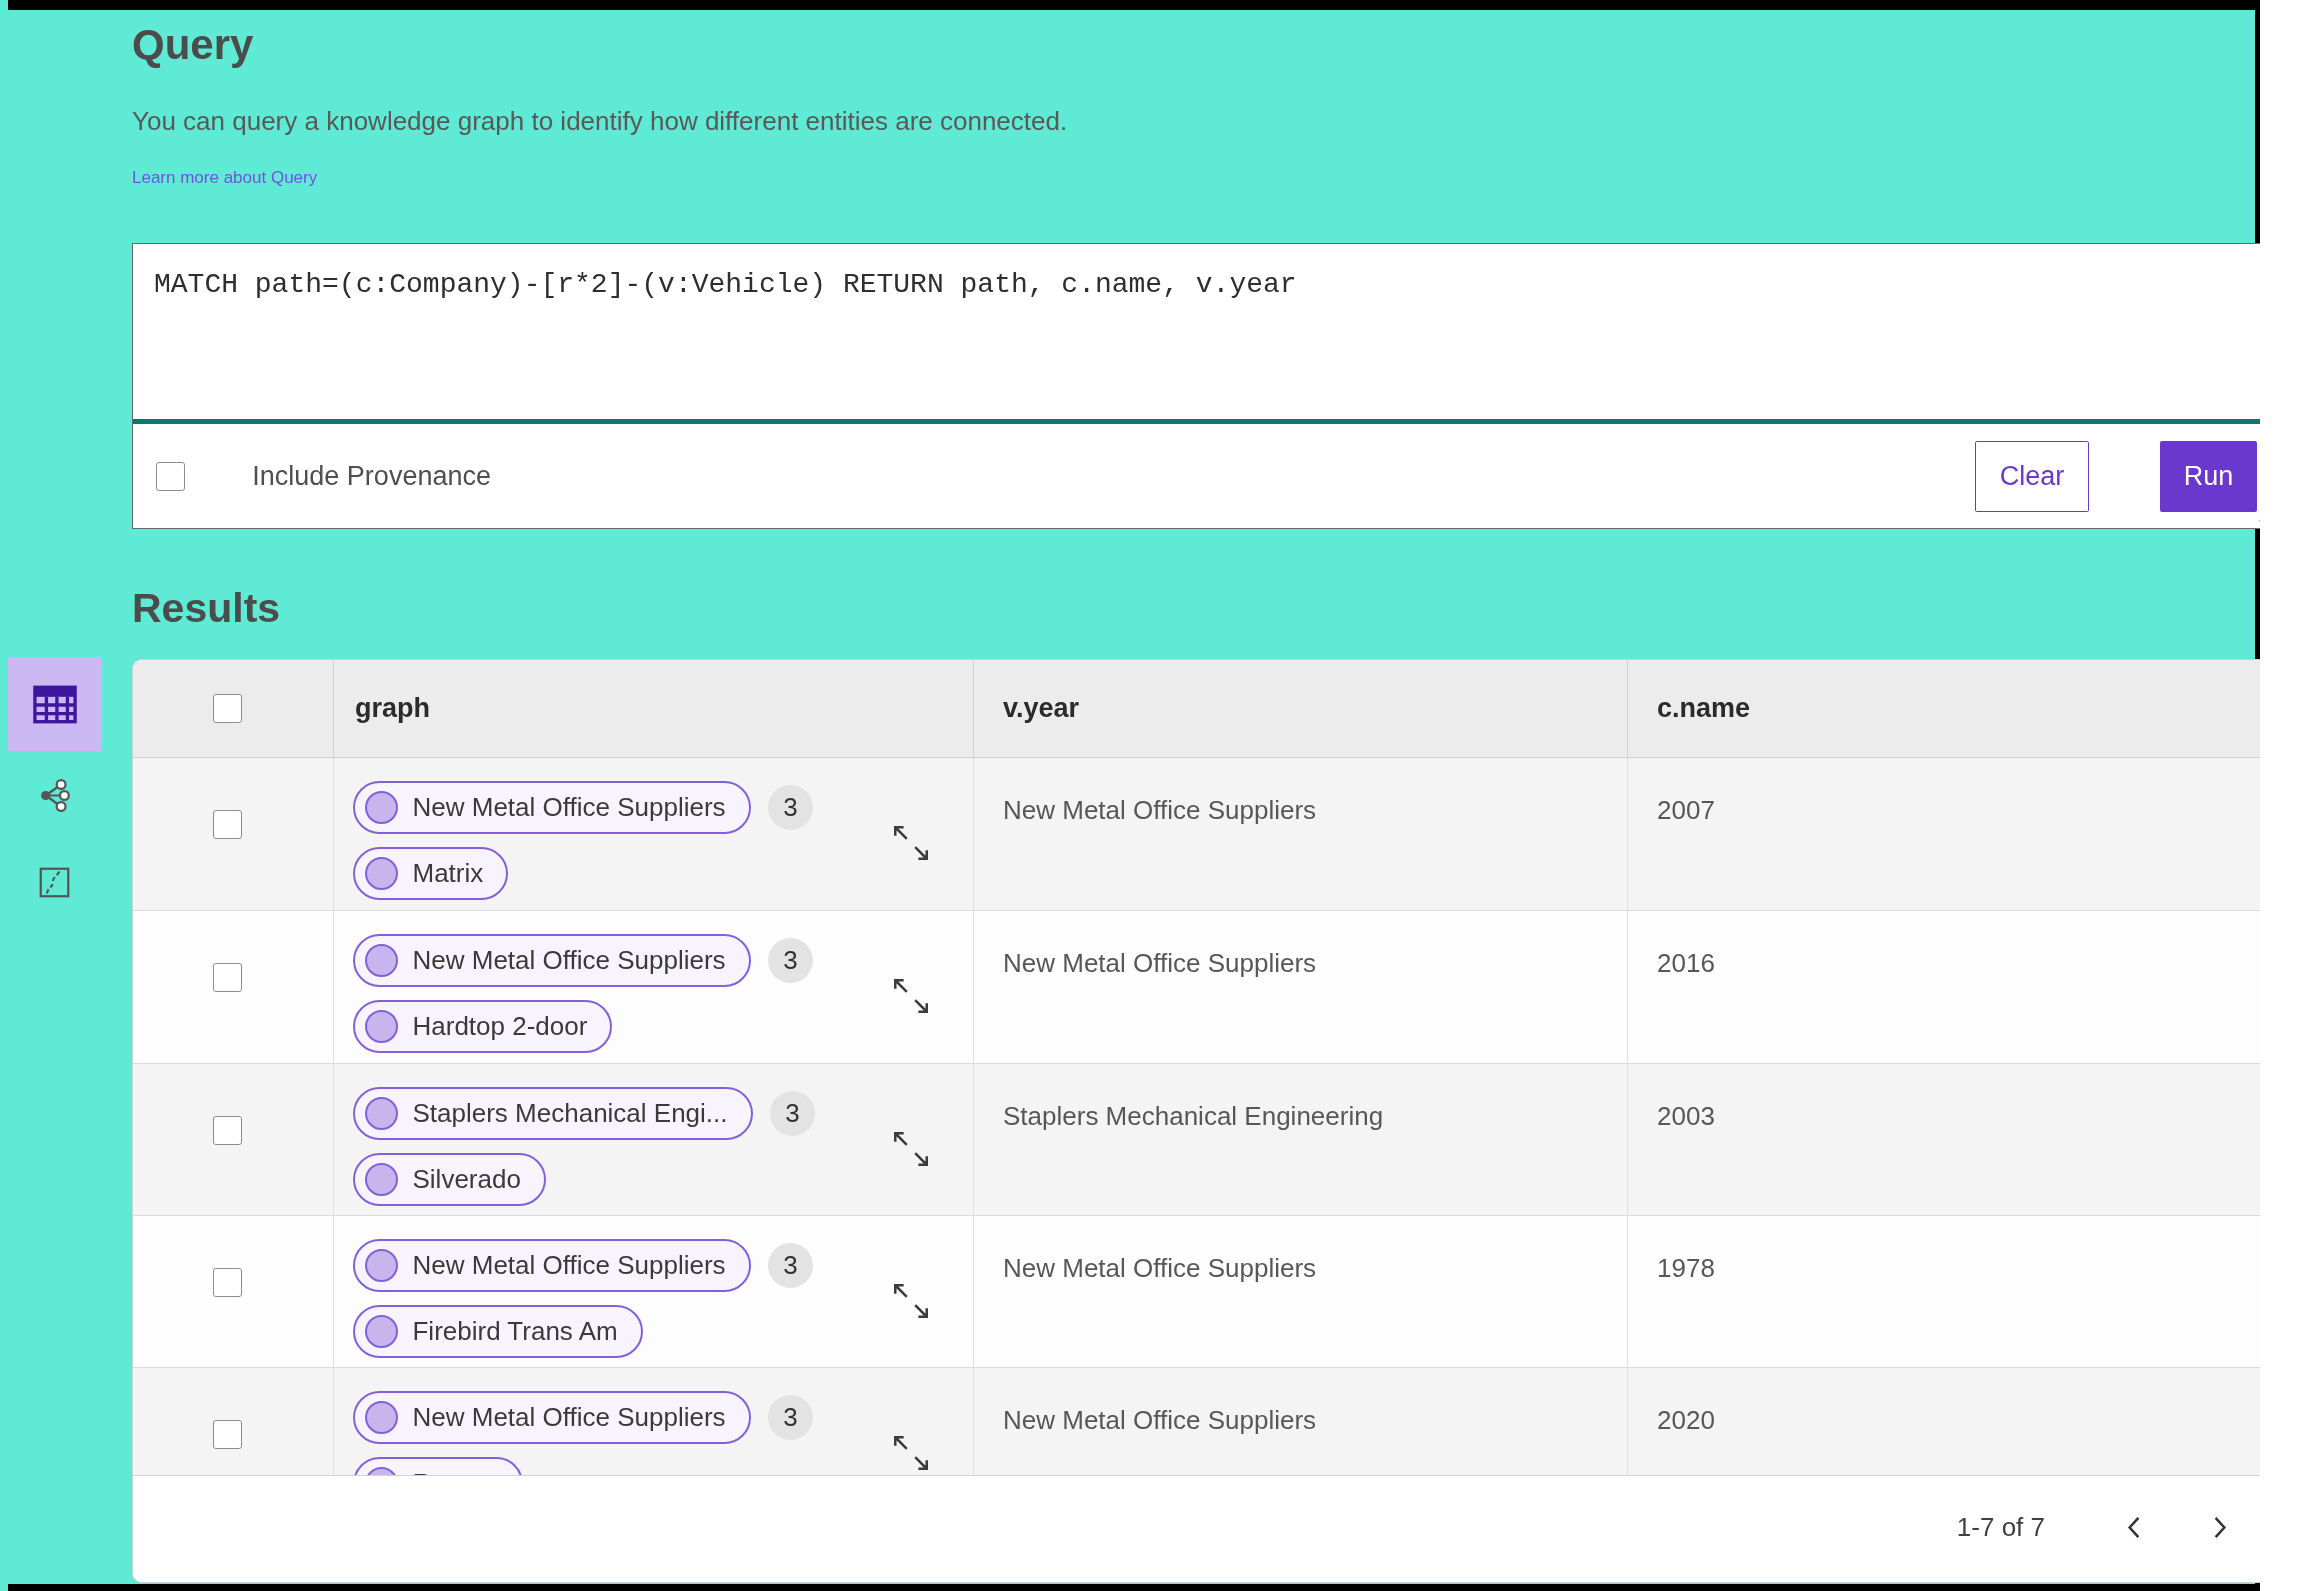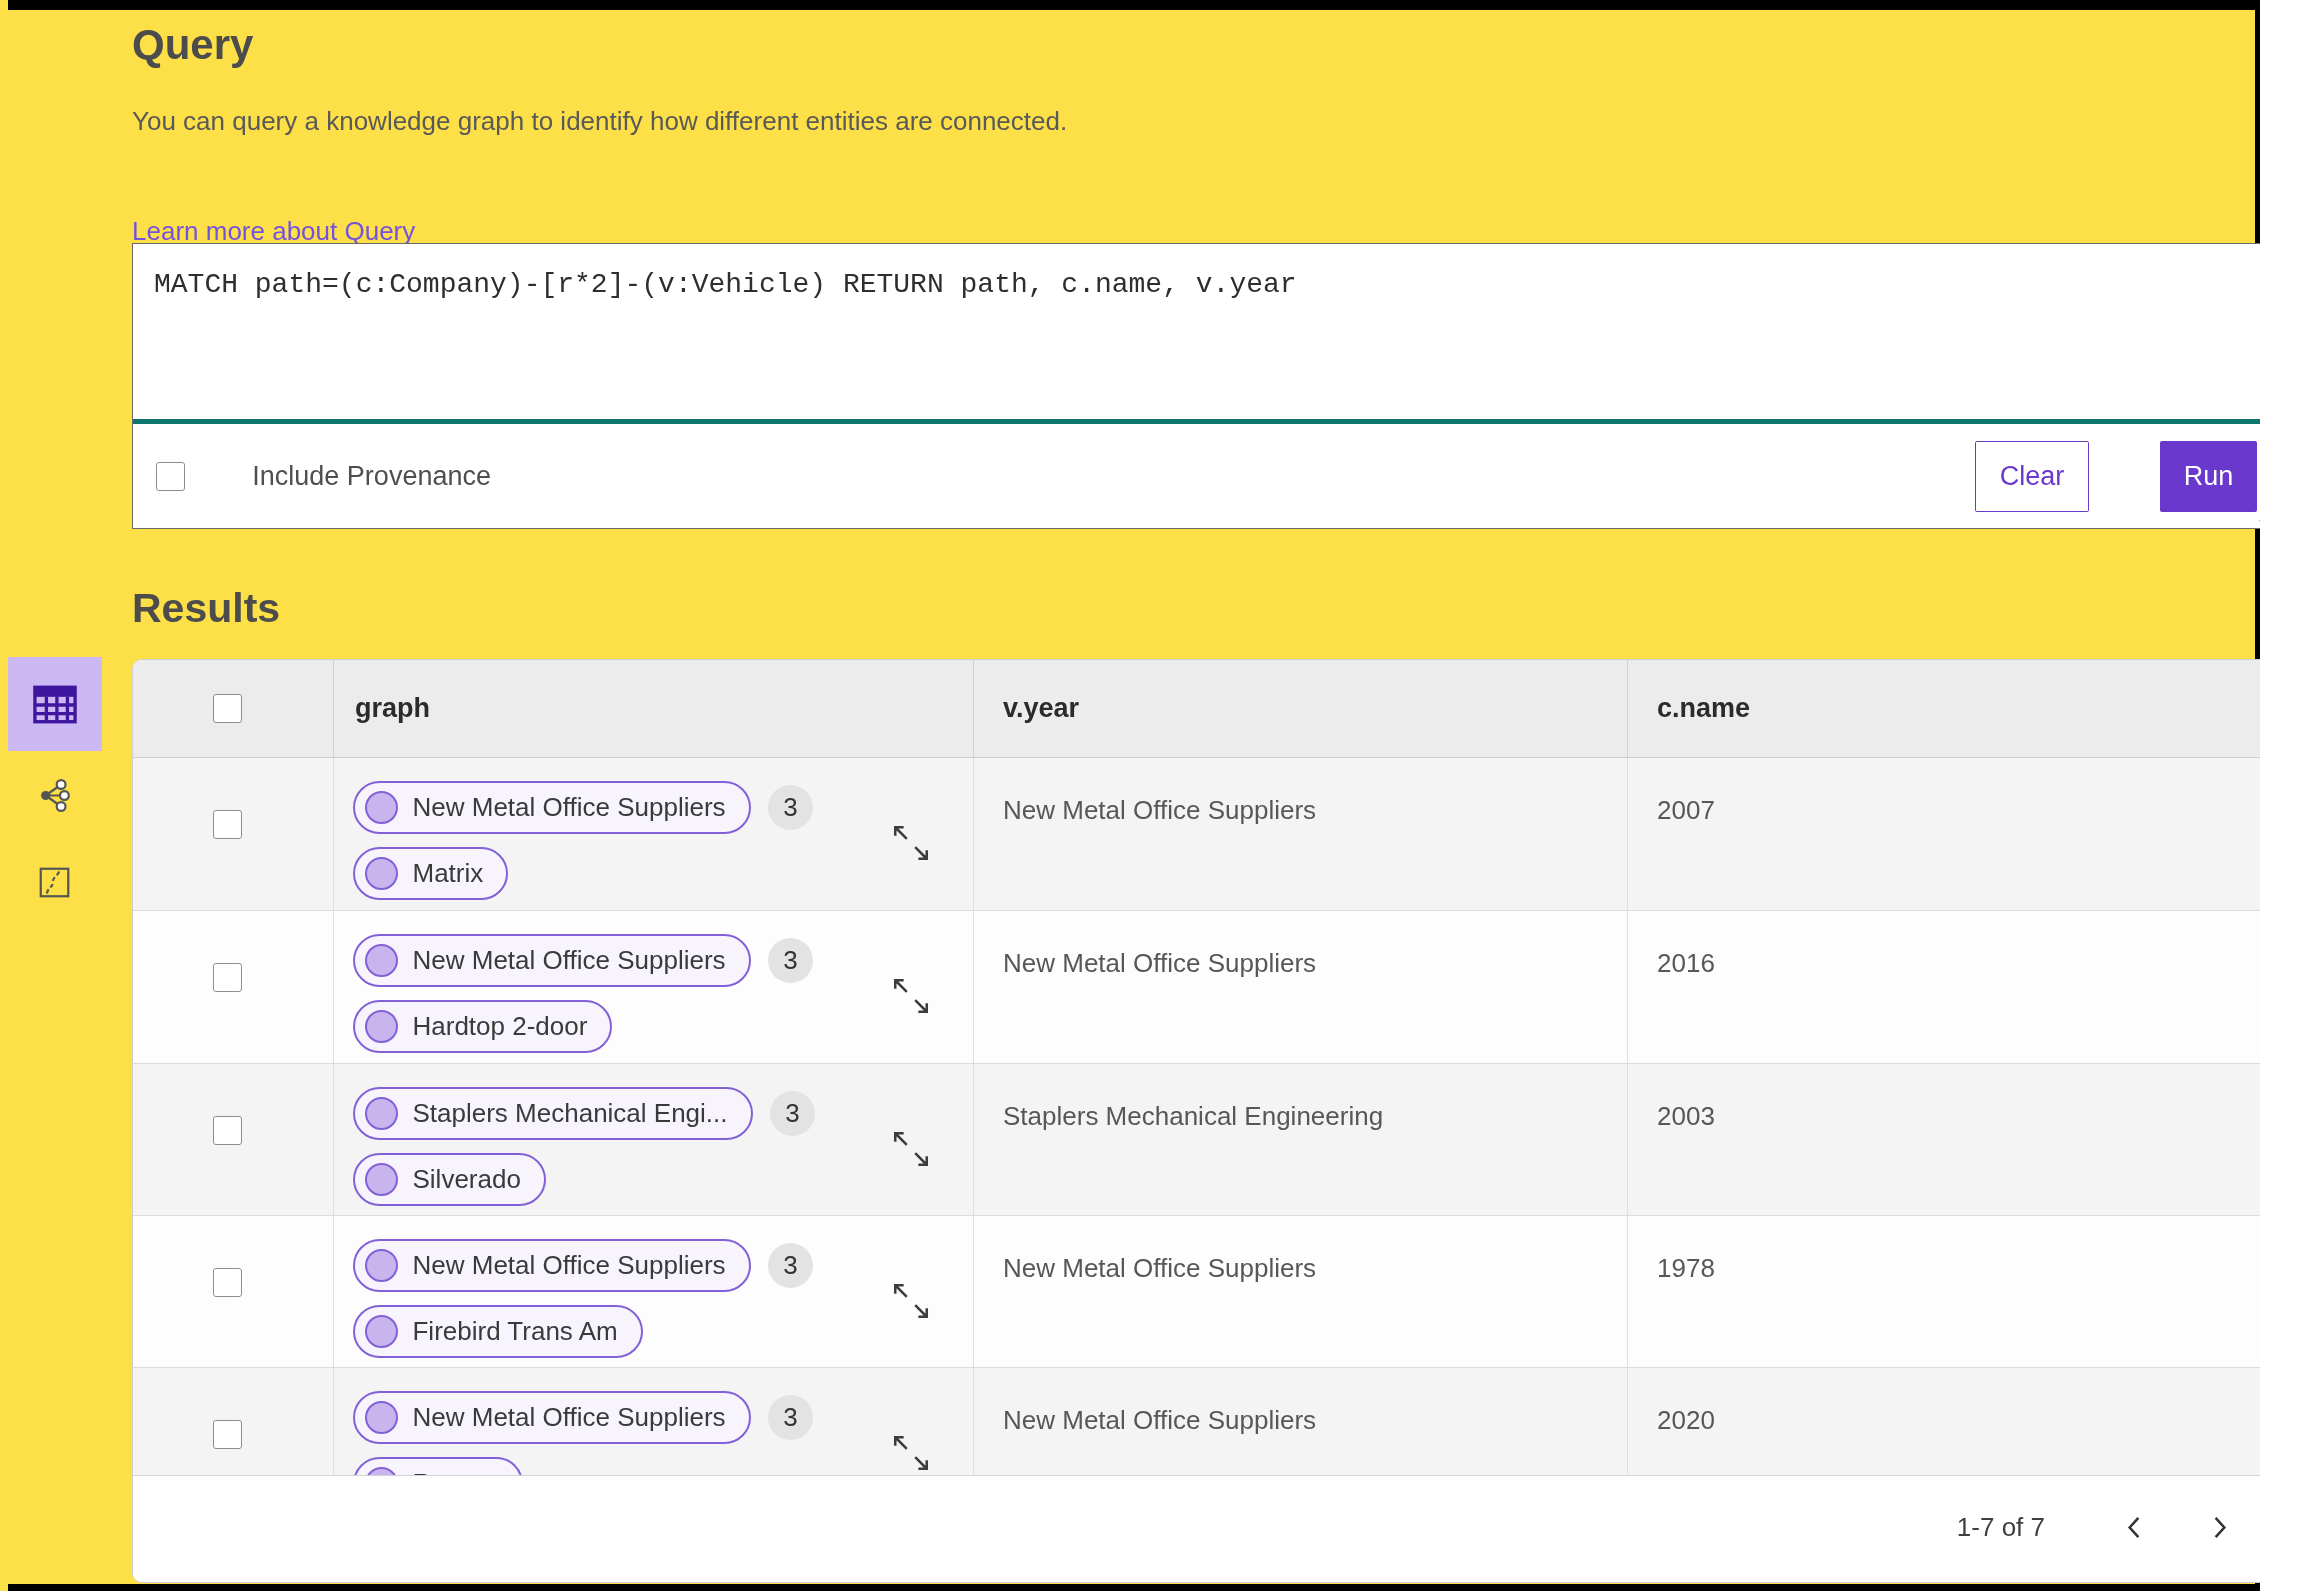--- a/index.html
+++ b/index.html
@@ -1,27 +1,27 @@
 <!DOCTYPE html>
 <html><head>
 <meta charset="utf-8">
 <style>
   * { margin:0; padding:0; box-sizing:border-box; }
   html,body { width:2317px; height:1591px; background:#fff; font-family:"Liberation Sans", sans-serif; }
-  .app { position:relative; width:2260px; height:1591px; background:#fde047; overflow:hidden; }
+  .app { position:relative; width:2260px; height:1591px; background:#5eead4; overflow:hidden; }
 
   
   .frame-top    { position:absolute; left:7.7px; top:0; width:2310px; height:9.7px; background:#000; }
   .frame-right  { position:absolute; right:0; top:0; width:4.8px; height:1591px; background:#000; }
   .frame-bottom { position:absolute; left:7.7px; bottom:0; width:2310px; height:6.8px; background:#000; }
 
   
   .page-title   { position:absolute; left:132px; top:21px; font-size:42px; font-weight:700; color:#4c4c4c; }
   .page-desc    { position:absolute; left:132px; top:106px; font-size:26px; color:#595959; }
-  .learn-link   { position:absolute; left:132px; top:168px; font-size:26px; color:#7452e0; cursor:pointer;margin-top:48px; }
+  .learn-link   { position:absolute; left:132px; top:168px; font-size:17px; color:#7452e0; cursor:pointer; }
 
   .toggle-pill  { position:absolute; top:114px; right:33px; height:64px; border:1.9px solid #7a52e0;
                   border-radius:39px; display:flex; align-items:center; padding:0 23px 0 13.5px; gap:11.6px; background:#fff; cursor:pointer; }
   .toggle-track { position:relative; width:62px; height:35px; background:#6a36d2; border-radius:17.4px; }
   .toggle-knob  { position:absolute; top:1.9px; right:1.9px; width:31px; height:31px; background:#fff;
                   border:2.9px solid #6a36d2; border-radius:50%; }
   .toggle-label { font-size:27px; color:#7452e0; }
 
   
   .query-box    { position:absolute; left:132px; top:243px; width:2149px; height:286px; border:1.9px solid #696969;

